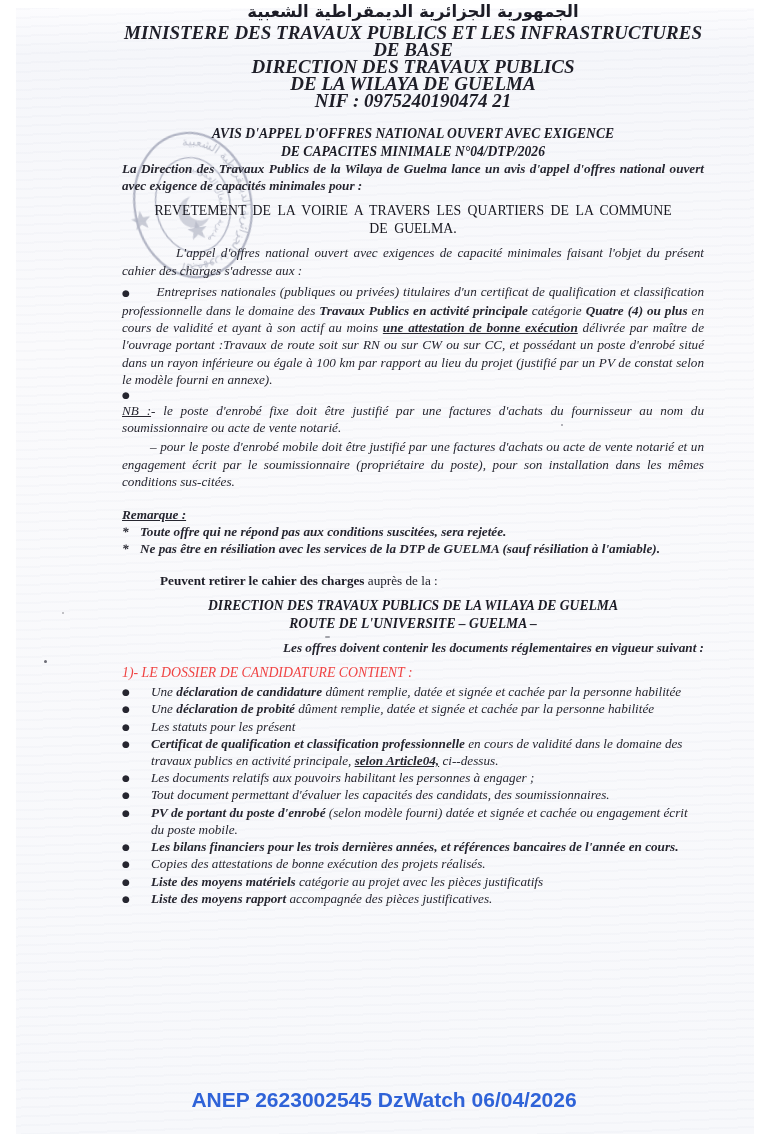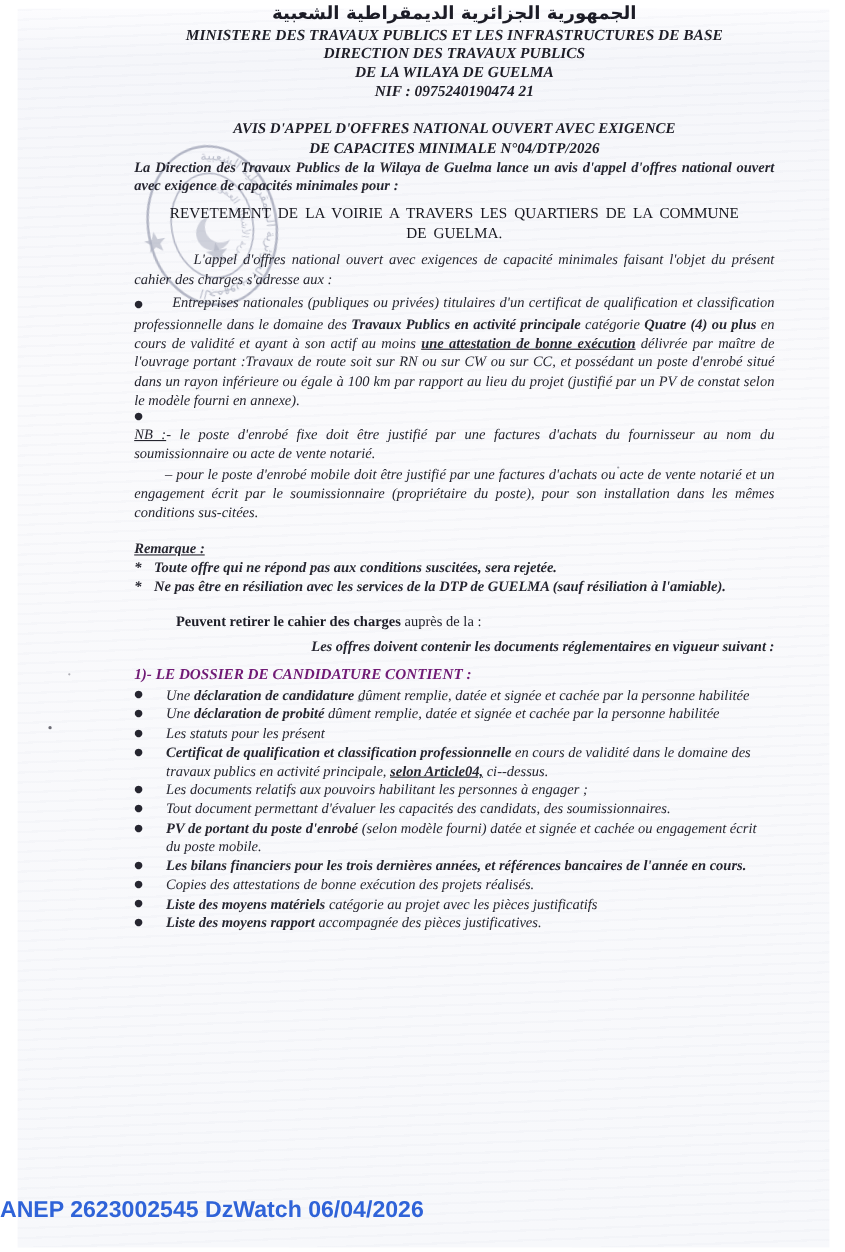--- a/index.html
+++ b/index.html
@@ -26,46 +26,46 @@
   }
   .center{text-align:center;}
   .just{text-align:justify;}
   .b{font-weight:bold;}
   .u{text-decoration:underline;}
   p,div.line{margin:0;}
   .arabic{
     margin-top:48px;font-style:normal;font-weight:bold;font-size:16.5px;line-height:24px;
     color:#1c1c26;font-family:"DejaVu Sans", sans-serif;
   }
-  .hline{font-weight:bold;font-size:14px;line-height:17px;color:#1e1e28;}
+  .hline{font-weight:bold;font-size:19px;line-height:17px;color:#1e1e28;}
   .notice{margin-top:16px;font-weight:bold;font-size:13.6px;line-height:17.5px;color:#1c1c26;}
   .intro{font-weight:bold;}
   .project{
     margin-top:8px;font-style:normal;font-weight:normal;font-size:13.8px;line-height:18px;
     color:#17171f;word-spacing:3px;
   }
   .objet{margin-top:6px;text-indent:54px;}
   .elig{margin-top:4px;}
   .pb{font-style:normal;font-family:"DejaVu Sans",sans-serif;font-size:9px;margin-right:26px;}
   .lone{line-height:10px;font-style:normal;font-family:"DejaVu Sans",sans-serif;font-size:9px;margin-top:2px;}
   .nb{margin-top:2px;}
   .nb2{text-indent:28px;}
   .rem-h{margin-top:16px;font-weight:bold;text-decoration:underline;}
   .rem-item{position:relative;padding-left:18px;font-weight:bold;}
   .rm{position:absolute;left:0;top:0;font-weight:bold;}
   .retrait{margin-top:14px;margin-left:38px;font-style:normal;color:#1d1d27;}
   .addr{margin-top:8px;font-weight:bold;font-size:13.6px;line-height:18px;color:#1b1b25;}
   .offers{margin-top:6px;font-weight:bold;text-align:right;}
-  .sec1{margin-top:8px;font-weight:bold;font-size:13.8px;color:#701a75;}
+  .sec1{margin-top:8px;font-weight:normal;font-size:13.8px;color:#ef4444;}
   ul.cand{margin:2px 0 0 0;padding:0 0 0 29px;list-style:none;}
   ul.cand li{position:relative;margin:0;}
   .lb{position:absolute;left:-29px;top:1px;font-style:normal;font-family:"DejaVu Sans",sans-serif;font-size:9px;}
   
   .footer{
-    position:absolute;left:0;top:1088px;width:768px;text-align:left;z-index:2;
+    position:absolute;left:0;top:1088px;width:768px;text-align:center;z-index:2;
     font-family:"Liberation Sans", sans-serif;font-weight:bold;font-size:21px;
     color:var(--accent,#2f63d8);
   }
   
   .speck{position:absolute;border-radius:50%;background:#3c3c48;z-index:3;}
   #sp1{left:44px;top:660px;width:3px;height:3px;opacity:.75;}
   #sp2{left:561px;top:424px;width:2px;height:2px;opacity:.5;}
   #sp3{left:325px;top:636px;width:5px;height:2px;border-radius:1px;opacity:.45;}
   #sp4{left:62px;top:612px;width:2px;height:2px;opacity:.4;}
 </style>
@@ -125,20 +125,24 @@
 
   <p class="nb just"><span class="u">NB :</span><span>- le poste d'enrobé fixe doit être justifié par une factures d'achats du fournisseur au nom du soumissionnaire ou acte de vente notarié.</span></p>
   <p class="nb nb2 just"><span>–  pour le poste d'enrobé mobile doit être justifié par une factures d'achats ou acte de vente notarié et un engagement écrit par le soumissionnaire (propriétaire du poste), pour son installation dans les mêmes conditions sus-citées.</span></p>
 
   <div class="rem-h">Remarque :</div>
   <div class="rem-item"><span class="rm">*</span><span><span class="b">Toute offre qui ne répond pas aux conditions suscitées, sera rejetée.</span></span></div>
   <div class="rem-item"><span class="rm">*</span><span><span class="b">Ne pas être en résiliation avec les services de la DTP de GUELMA  (sauf résiliation à l'amiable).</span></span></div>
 
   <p class="retrait"><span class="b">Peuvent retirer le cahier des charges</span><span>  auprès de la :</span></p>
 
+  <div class="addr center">
+    <div class="line">DIRECTION DES TRAVAUX PUBLICS DE LA WILAYA DE GUELMA</div>
+    <div class="line">ROUTE DE L'UNIVERSITE – GUELMA –</div>
+  </div>
 
   <div class="offers center">Les offres doivent contenir les documents réglementaires en vigueur suivant :</div>
 
   <div class="sec1">1)- LE DOSSIER DE CANDIDATURE CONTIENT :</div>
 
   <ul class="cand">
     <li><span class="lb">●</span><span><span>Une </span><span class="b">déclaration de candidature</span><span> dûment remplie, datée et signée et cachée par la personne habilitée</span></span></li>
     <li><span class="lb">●</span><span><span>Une </span><span class="b">déclaration de probité</span><span> dûment remplie, datée et signée et cachée par la personne habilitée</span></span></li>
     <li><span class="lb">●</span><span><span>Les statuts pour les présent</span></span></li>
     <li><span class="lb">●</span><span><span class="b">Certificat de qualification et classification professionnelle</span><span> en cours de validité dans le domaine des travaux publics en activité principale,  </span><span class="b u">selon Article04,</span><span> ci--dessus.</span></span></li>

